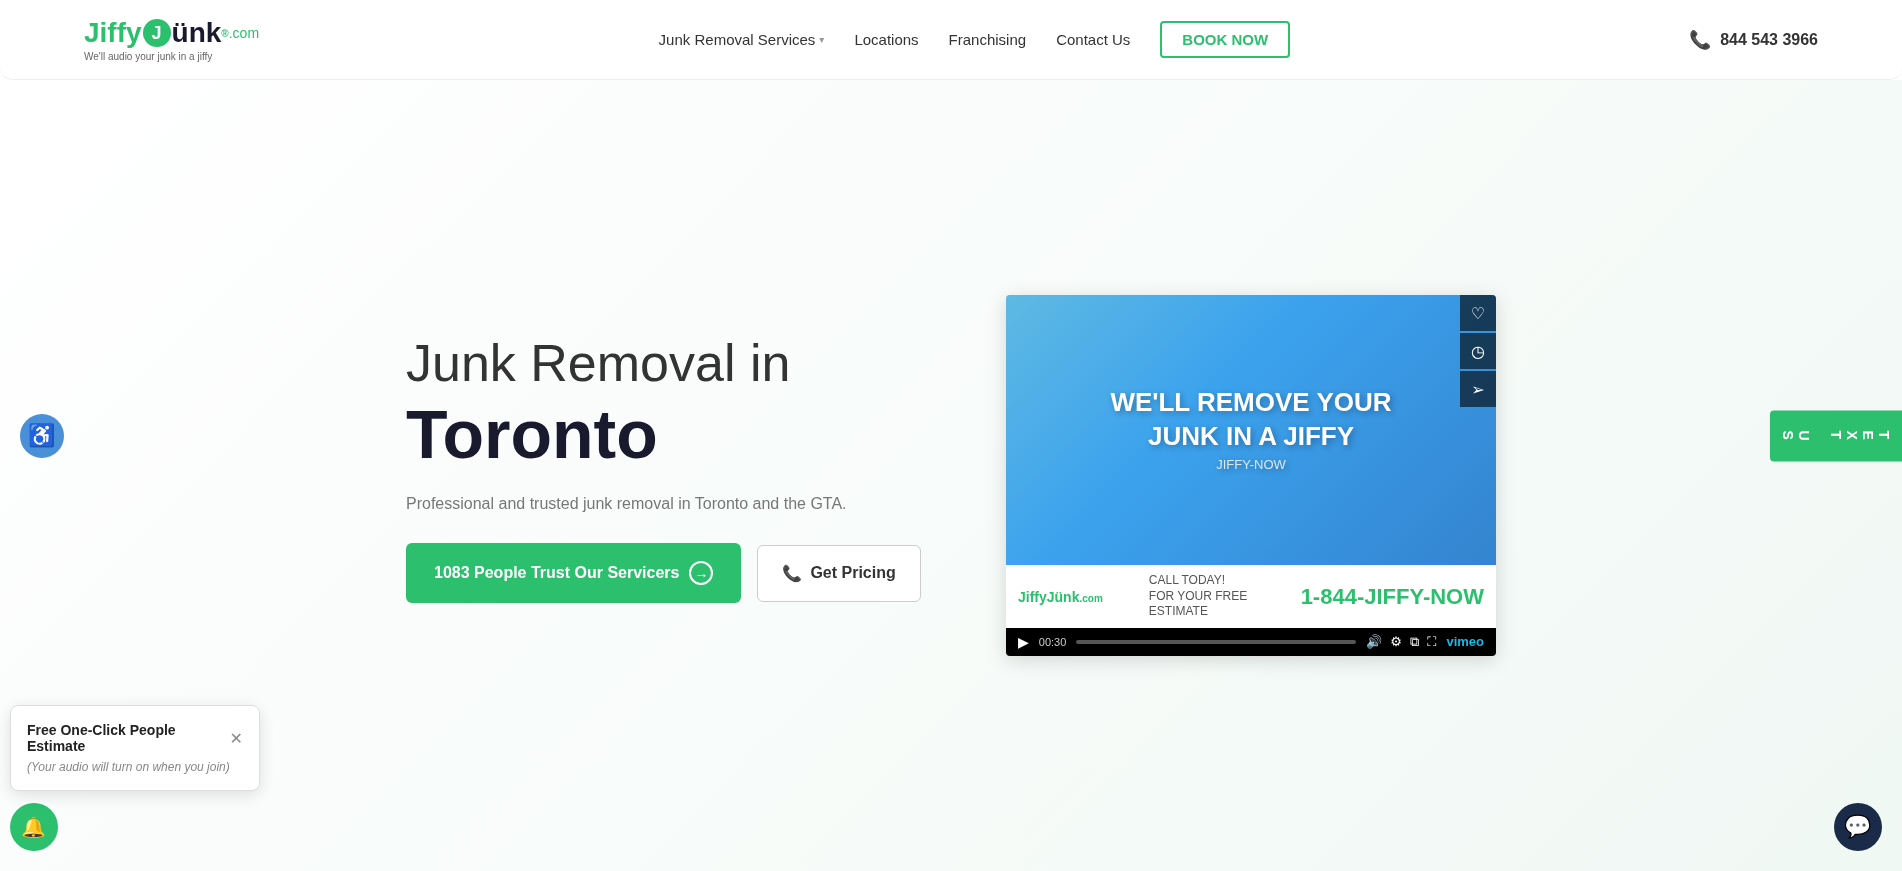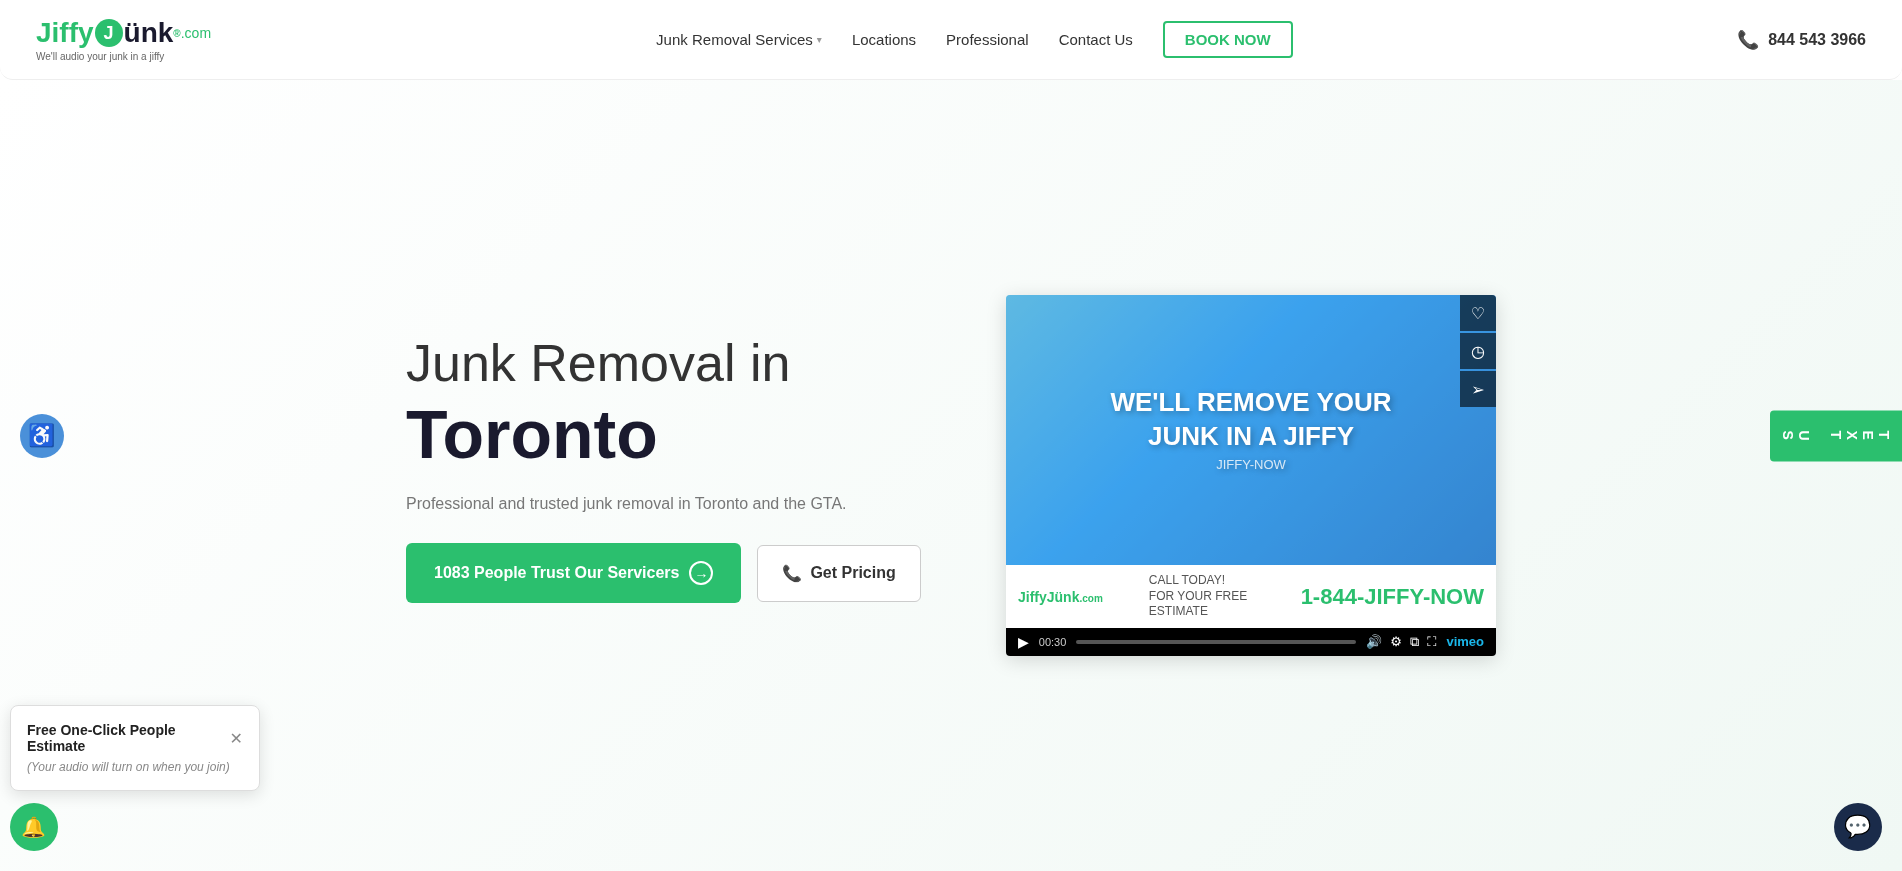--- a/index.html
+++ b/index.html
@@ -3,21 +3,21 @@
   <meta charset="utf-8">
   <style>
     * { margin: 0; padding: 0; box-sizing: border-box; }
     body { font-family: 'Arial', sans-serif; background: #fff; overflow-x: hidden; }
 
     
     .header {
       display: flex;
       align-items: center;
       justify-content: space-between;
-      padding: 0 36px;
+      padding: 0 84px;
       height: 80px;
       background: #fff;
       border-bottom: 1px solid #eee;
       position: relative;
       z-index: 10;
       border-radius: 13px;
     }
     .logo-area {
       display: flex;
       flex-direction: column;
@@ -422,21 +422,21 @@
 
   <nav class="nav">
     <a class="nav-item">
       <span>Junk Removal Services</span>
       <span class="nav-dropdown-arrow">▾</span>
     </a>
     <a class="nav-item">
       <span>Locations</span>
     </a>
     <a class="nav-item">
-      <span>Professional</span>
+      <span>Franchising</span>
     </a>
     <a class="nav-item">
       <span>Contact Us</span>
     </a>
     <button class="book-now-btn">BOOK NOW</button>
   </nav>
 
   <div class="phone-area">
     <span class="phone-icon">📞</span>
     <span>844 543 3966</span>

